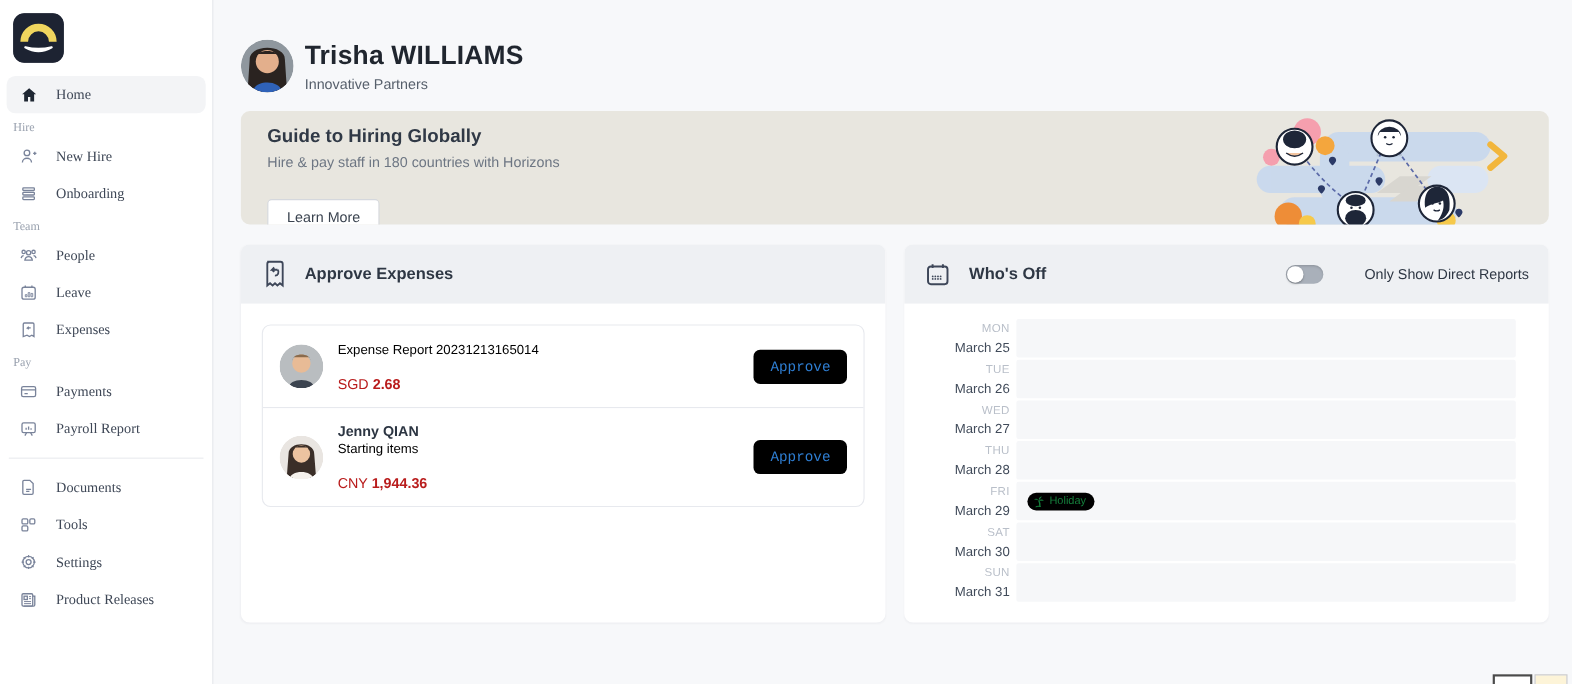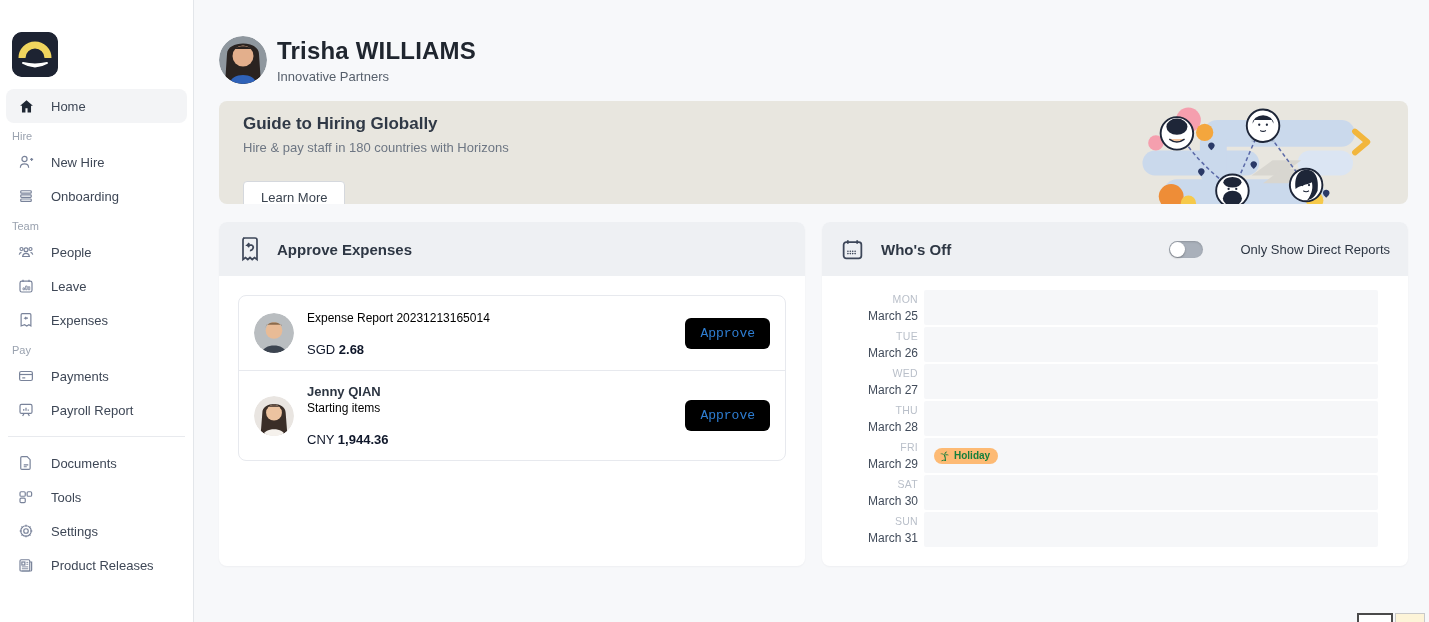--- a/index.html
+++ b/index.html
@@ -2,21 +2,21 @@
 <html><head>
 <meta charset="utf-8">
 <style>
   * { box-sizing: border-box; margin: 0; padding: 0; }
   html,body { width:1429px; height:622px; overflow:hidden; }
   body {
     font-family: "Liberation Sans", sans-serif;
     background:#f7f8fa; color:#3e4756; position:relative; display:flex;
   }
   
-  .sidebar{ width:194px; min-width:194px; background:#ffffff; border-right:1px solid #e3e6ea; padding:32px 6px 0 6px; }
+  .sidebar{ width:194px; min-width:194px; background:#ffffff; border-right:1px solid #e3e6ea; padding:12px 6px 0 6px;font-family:Liberation Serif, serif; }
   .logo{ width:46px; height:45px; border-radius:10px; background:#1d2332; margin:0 0 12px 6px; display:block; }
   .nav-item{ display:flex; align-items:center; gap:15px; padding:7px 10px; border-radius:8px; font-size:13px; color:#3e4756; cursor:pointer; }
   .nav-item.active{ background:#f3f4f6; }
   .nav-item .ic{ width:20px; height:20px; display:flex; align-items:center; justify-content:center; color:#79839a; }
   .nav-item.active .ic{ color:#1f2733; }
   .nav-section{ font-size:11px; color:#9aa2af; margin:7px 0 3px 6px; }
   .nav-divider{ border-top:1px solid #e8eaee; margin:9px 2px; }
   
   .main{ flex:1; padding:36px 21px 0 25px; position:relative; }
   .profile{ display:flex; align-items:center; gap:10px; }
@@ -42,31 +42,31 @@
   .toggle-label{ font-size:13px; color:#2e3744; margin-left:21px; }
   
   .exp-body{ padding:19px; }
   .exp-list{ border:1px solid #e7e9ee; border-radius:8px; }
   .exp-row{ display:flex; align-items:center; padding:13px 15px; }
   .exp-row + .exp-row{ border-top:1px solid #e7e9ee; }
   .exp-avatar{ width:40px; height:40px; border-radius:50%; overflow:hidden; flex:0 0 40px; margin-right:13px; }
   .exp-info{ flex:1; }
   .exp-name{ font-size:13px; color:#2c3542; font-weight:bold; }
   .exp-desc{ font-size:12px; color:#000000; margin-top:2px; }
-  .exp-amount{ font-size:13px; color:#0f172a; margin-top:17px; }
+  .exp-amount{ font-size:13px; color:#b91c1c; margin-top:17px; }
   .exp-amount .val{ font-weight:bold; }
   .approve-btn{ background:#000000; color:#2e7ed3; border:none; border-radius:6px; font-size:13px; padding:8px 15px; cursor:pointer; font-family:Liberation Mono, monospace;margin-left:17px; }
   
   .off-body{ padding:14px 30px 0 30px; }
   .day-row{ display:flex; height:35px; margin-bottom:2px; }
   .day-labels{ width:66px; display:flex; flex-direction:column; justify-content:space-between; text-align:right; padding:3px 0 2px 0; }
   .day-weekday{ font-size:10.5px; color:#b9bfc9; letter-spacing:.3px; }
   .day-date{ font-size:12px; color:#414b5a; }
   .day-lane{ flex:1; margin-left:6px; background:#f6f7f9; border-radius:2px; display:flex; align-items:center; padding-left:10px; }
-  .holiday-badge{ display:inline-flex; align-items:center; gap:3px; background:#fdba74; border-radius:9px; padding:2px 8px 2px 5px; font-size:10px; font-weight:bold; color:#157f3c; }
+  .holiday-badge{ display:inline-flex; align-items:center; gap:3px; background:#000000; border-radius:9px; padding:2px 8px 2px 5px; font-size:10px; font-weight:normal; color:#157f3c; }
   
   .corner-widget{ position:absolute; left:1357px; top:613px; display:flex; gap:2px; }
   .corner-widget .cw-a{ width:36px; height:26px; background:#fff; border:2px solid #4b4b4b; }
   .corner-widget .cw-b{ width:30px; height:26px; border:1px solid #c9c9c9; background:radial-gradient(circle at 50% 95%, #f5d44a 0 9px, #fdf4d8 10px); }
 </style>
 </head>
 <body>
 
 <nav class="sidebar">
   <svg class="logo" viewBox="0 0 46 45">

